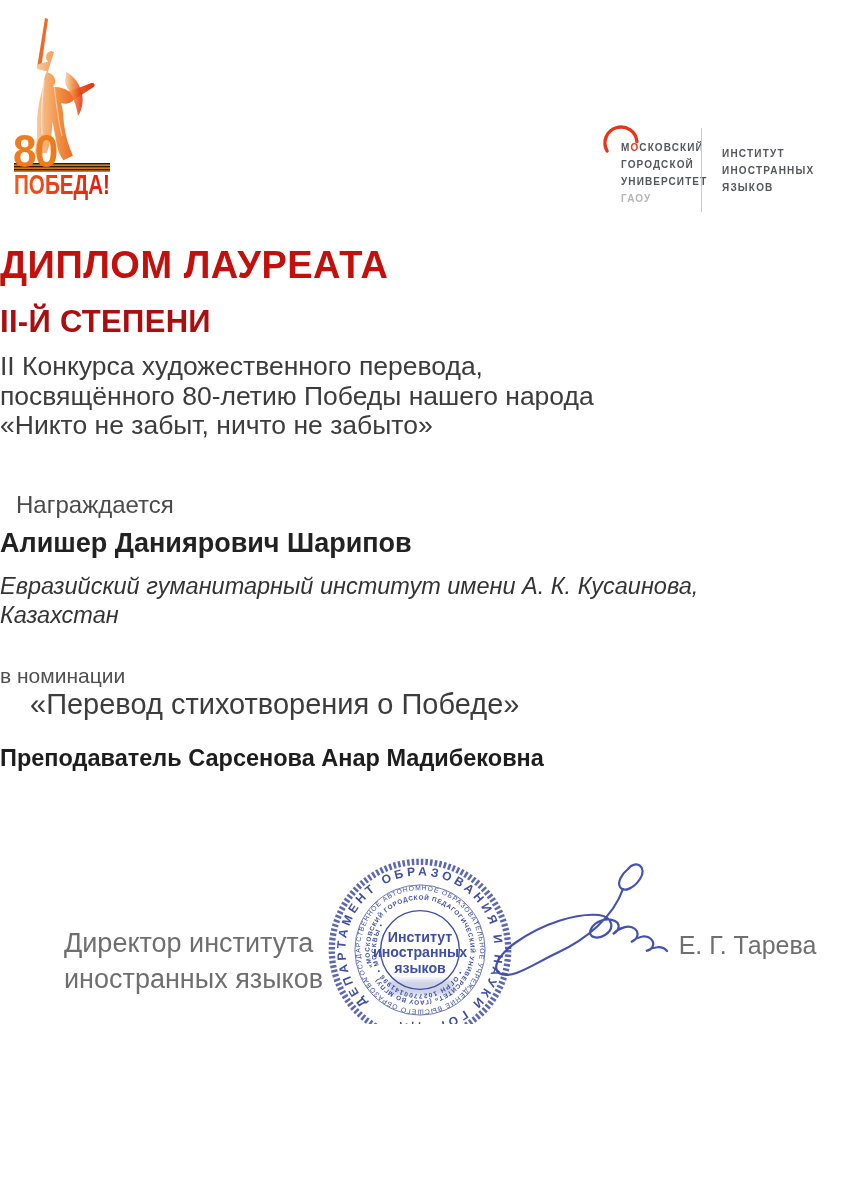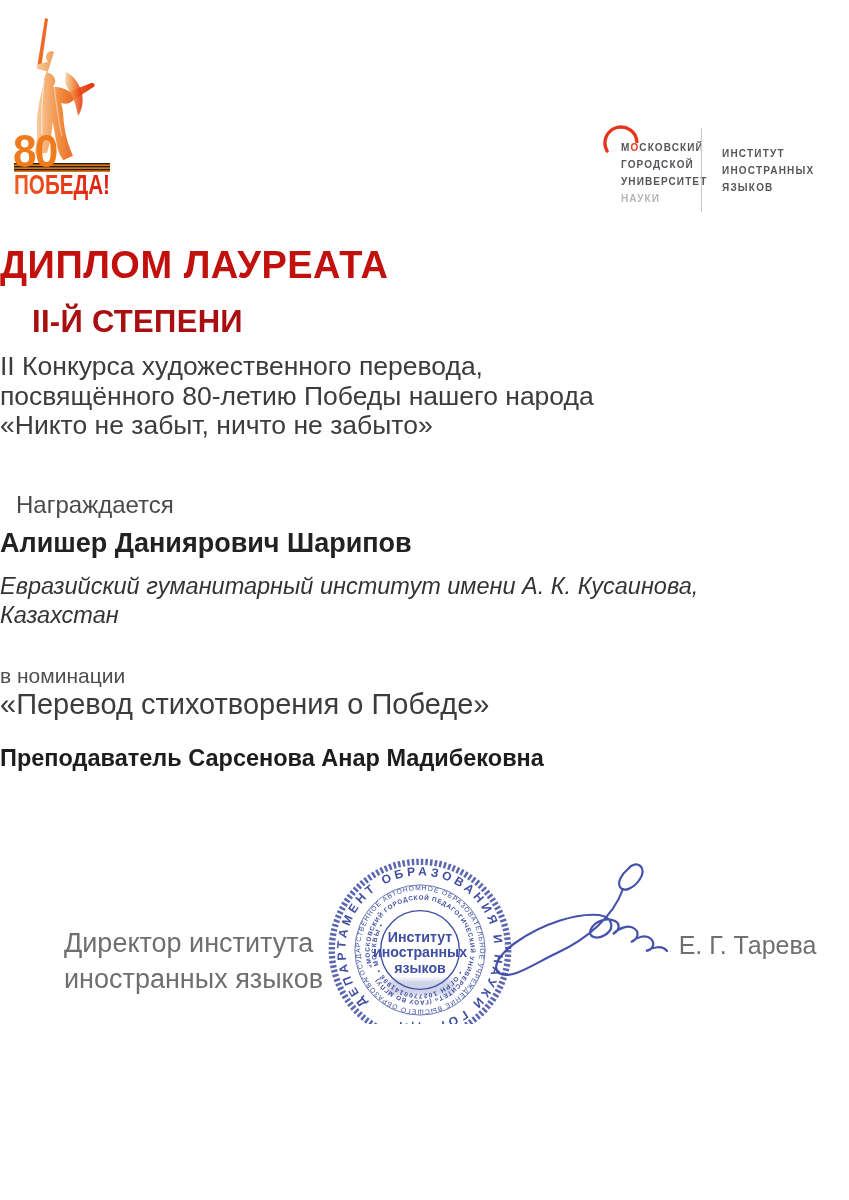--- a/index.html
+++ b/index.html
@@ -4,27 +4,27 @@
 <style>
   html,body{margin:0;padding:0;background:#fff;}
   .page{
     position:relative;width:849px;height:1024px;margin:0 auto;
     background:#ffffff;overflow:hidden;
     font-family:"Liberation Sans","DejaVu Sans",sans-serif;
   }
   .abs{position:absolute;}
   .centered{left:0;right:0;text-align:left;}
   .title-main{top:244px;font-size:38px;font-weight:700;letter-spacing:0.5px;}
-  .title-degree{top:304px;font-size:31px;font-weight:700;letter-spacing:0.3px;padding-left:32px;}
+  .title-degree{top:304px;font-size:31px;font-weight:700;letter-spacing:0.3px;}
   .contest{top:352px;font-size:26.5px;line-height:29.5px;font-weight:300;color:#3c3c3c;}
   .award-label{top:491px;font-size:24px;font-weight:300;color:#4a4a4a;padding-left:16px;}
   .recipient{top:528px;font-size:27px;font-weight:700;color:#222222;}
   .affiliation{top:572px;font-size:23.5px;line-height:29px;font-style:italic;color:#333333;}
   .nom-label{top:664px;font-size:21px;font-weight:300;color:#4f4f4f;}
-  .nom-title{top:688px;font-size:29px;font-weight:300;color:#3c3c3c;}
+  .nom-title{top:688px;font-size:29px;font-weight:300;color:#3c3c3c;padding-left:30px;}
   .teacher{top:745px;font-size:23.5px;font-weight:700;color:#1d1d1d;}
   .director{left:64px;top:925px;font-size:27px;line-height:36px;text-align:left;}
   .signer{left:655px;top:931px;width:185px;text-align:center;font-size:25px;}
   .mgpu-logo{left:598px;top:118px;width:240px;height:100px;}
   .mgpu-arc{position:absolute;left:0;top:2px;}
   .mgpu-text{position:absolute;left:23px;top:21px;font-size:10px;font-weight:700;
              letter-spacing:1.1px;line-height:17px;color:#55565a;white-space:nowrap;}
   .mgpu-abbr{color:#b5b5b7;font-weight:700;}
   .mgpu-divider{position:absolute;left:103px;top:10px;width:1px;height:84px;background:#c9c9c9;}
   .inst-text{position:absolute;left:124px;top:27px;font-size:10px;font-weight:700;
@@ -74,21 +74,21 @@
   </svg>
 
   <div class="abs mgpu-logo">
     <svg class="mgpu-arc" width="50" height="50" viewBox="0 0 50 50">
       <path d="M 9.1,31 A 16,16 0 1 1 38.9,21.6" fill="none" stroke="#e5351a" stroke-width="3.4" stroke-linecap="round"></path>
     </svg>
     <div class="mgpu-text">
       <div><span>М</span><span class="accent-o">О</span><span>СКОВСКИЙ</span></div>
       <div>ГОРОДСКОЙ</div>
       <div>УНИВЕРСИТЕТ</div>
-      <div class="mgpu-abbr">НАУКИ</div>
+      <div class="mgpu-abbr">ГАОУ</div>
     </div>
     <div class="mgpu-divider"></div>
     <div class="inst-text">
       <div>ИНСТИТУТ</div>
       <div>ИНОСТРАННЫХ</div>
       <div>ЯЗЫКОВ</div>
     </div>
   </div>
 
   <div class="abs centered title-main" style="color:#c2100d;">ДИПЛОМ ЛАУРЕАТА</div>

